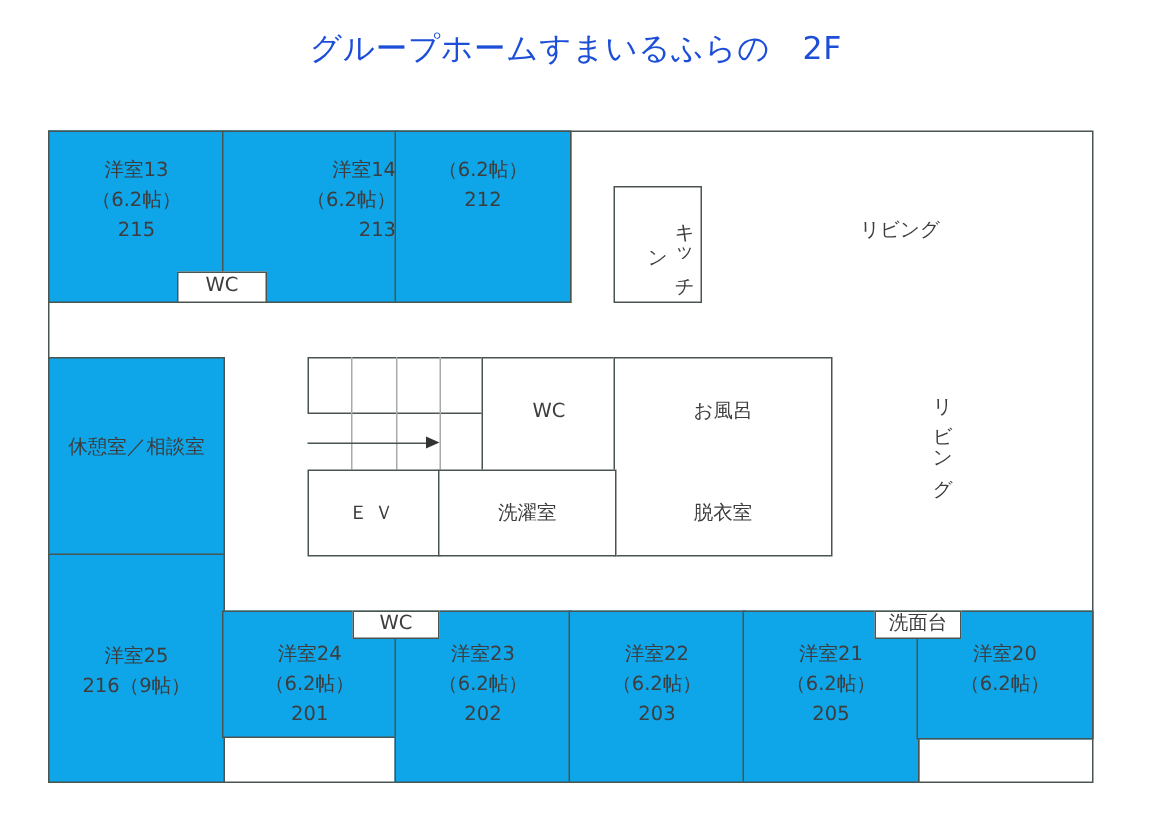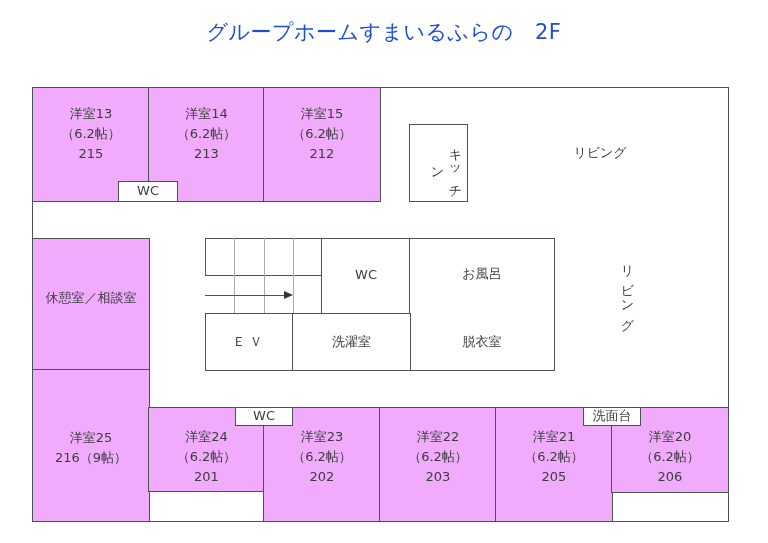--- a/index.html
+++ b/index.html
@@ -1,21 +1,21 @@
 <!DOCTYPE html>
 <html><head>
 <meta charset="utf-8">
 <style>
   html, body { margin:0; padding:0; background:#ffffff; }
   body { width:768px; height:543px; position:relative; overflow:hidden;
          font-family:"DejaVu Sans", "Liberation Sans", sans-serif; color:#444; }
   .title { position:absolute; left:0; top:18px; width:768px; text-align:center;
            font-size:21px; color:#1d4ed8; letter-spacing:0.5px; }
   .box { position:absolute; box-sizing:border-box; border:1.5px solid #4a5550; }
-  .green { background:#f0abfc; }
+  .green { background:#0ea5e9; }
   .white { background:#ffffff; }
   .room-text { position:absolute; left:0; right:0; text-align:center; font-size:13px;
                line-height:20px; color:#3d3d3d; }
   .lbl { position:absolute; text-align:center; font-size:13px; color:#3d3d3d; }
   .vert { writing-mode:vertical-rl; text-orientation:upright; letter-spacing:3px; }
   .thin { position:absolute; background:#aaa; }
   .line { position:absolute; background:#4a5550; }
 </style>
 </head>
 <body>
@@ -25,29 +25,28 @@
 <div class="box white" style="left:32px; top:87px; width:697px; height:435px;"></div>
 
 <div class="box green" style="left:32px; top:87px; width:118px; height:115px;">
   <div class="room-text" style="top:16px;">
     <div>洋室13</div>
     <div>（6.2帖）</div>
     <div>215</div>
   </div>
 </div>
 <div class="box green" style="left:148px; top:87px; width:117px; height:115px;">
-  <div class="room-text" style="top:16px;">
+  <div class="room-text" style="top:16px;text-align:right;">
     <div>洋室14</div>
     <div>（6.2帖）</div>
     <div>213</div>
   </div>
 </div>
 <div class="box green" style="left:263px; top:87px; width:118px; height:115px;">
   <div class="room-text" style="top:16px;">
-    <div>洋室15</div>
     <div>（6.2帖）</div>
     <div>212</div>
   </div>
 </div>
 <div class="box white lbl" style="left:118px; top:181px; width:60px; height:21px; line-height:18px;">WC</div>
 
 <div class="box white" style="left:409px; top:124px; width:59px; height:78px;">
   <div class="lbl vert" style="left:18px; top:8px; font-size:13px;">キッチン</div>
 </div>
 
@@ -115,18 +114,17 @@
   <div class="room-text" style="top:19px;">
     <div>洋室21</div>
     <div>（6.2帖）</div>
     <div>205</div>
   </div>
 </div>
 <div class="box green" style="left:611px; top:407px; width:118px; height:86px;">
   <div class="room-text" style="top:19px;">
     <div>洋室20</div>
     <div>（6.2帖）</div>
-    <div>206</div>
   </div>
 </div>
 
 <div class="box white lbl" style="left:235px; top:407px; width:58px; height:19px; line-height:16px;">WC</div>
 <div class="box white lbl" style="left:583px; top:407px; width:58px; height:19px; line-height:16px;">洗面台</div>
 
 </body></html>

